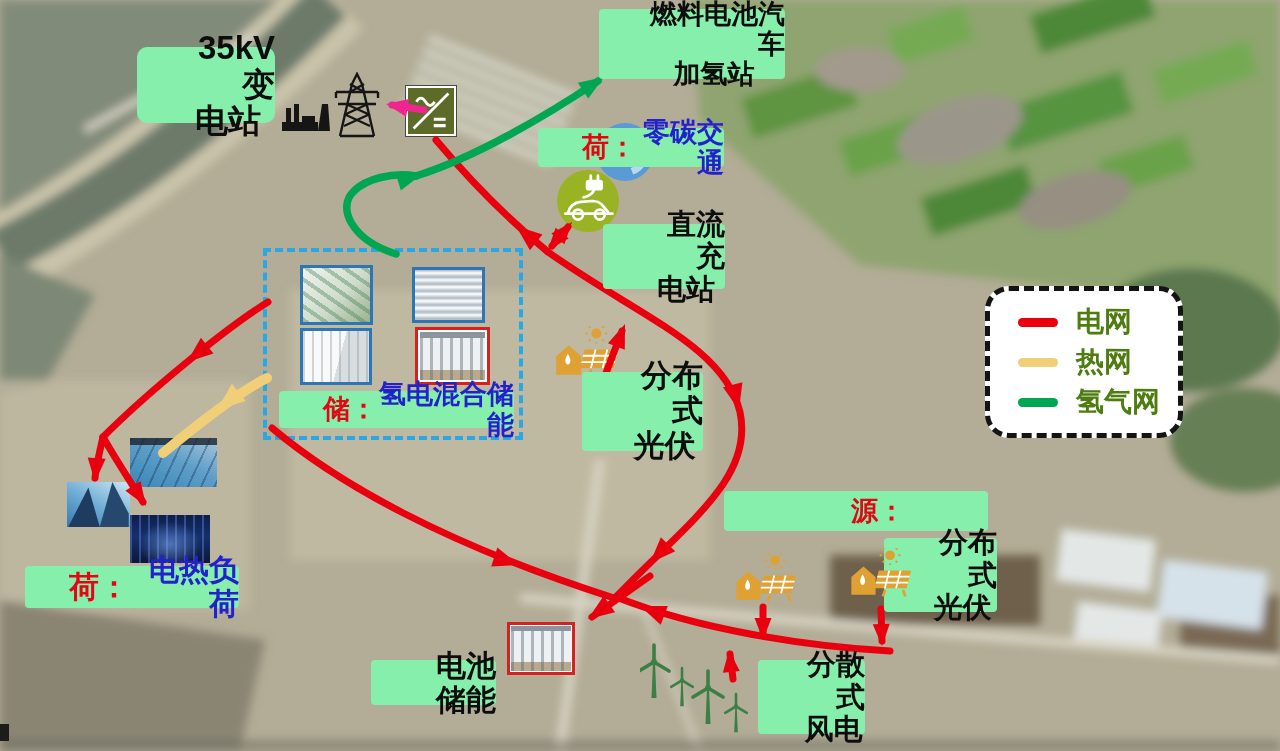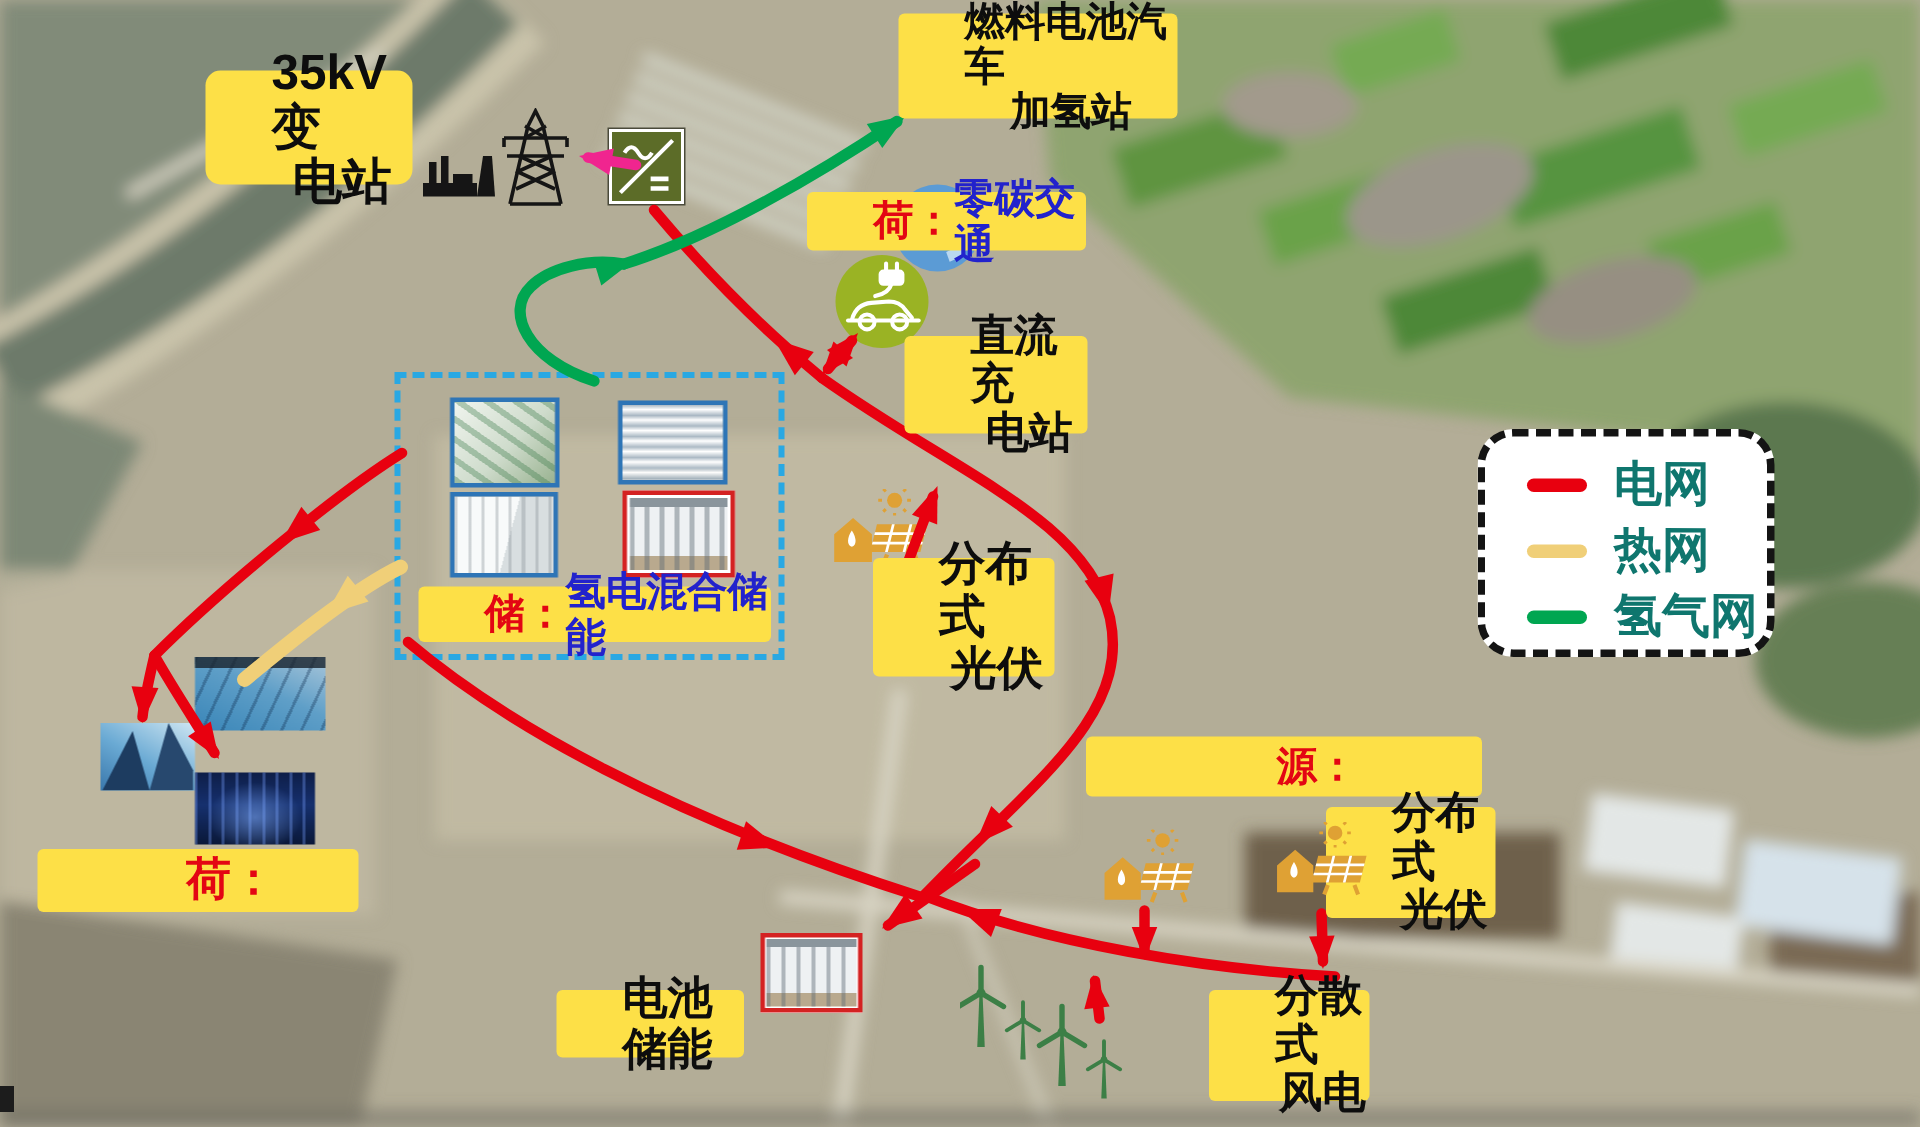--- a/index.html
+++ b/index.html
@@ -5,30 +5,30 @@
   html,body{margin:0;padding:0;background:#ddd;}
   .stage{position:relative;width:1280px;height:751px;overflow:hidden;
          font-family:"Liberation Sans","DejaVu Sans",sans-serif;}
   .stage *{box-sizing:border-box;}
   svg{display:block;}
   
   .map-layer{position:absolute;inset:0;z-index:0;}
   .photo,.icon{position:absolute;z-index:6;}
   .dashed-box{position:absolute;z-index:5;border:4px dashed var(--dashed_box,#29a8e3);}
   .net-layer{position:absolute;inset:0;z-index:7;pointer-events:none;}
-  .lbl{position:absolute;z-index:8;background:#fde047;color:#0d0d0d;font-weight:900;
+  .lbl{position:absolute;z-index:8;background:#86efac;color:#0d0d0d;font-weight:900;
        display:flex;flex-direction:column;align-items:center;justify-content:center;
-       text-align:left;line-height:1.12;border-radius:4px;padding-left:44px;}
+       text-align:right;line-height:1.12;border-radius:4px;padding-left:44px;}
   .lbl .red{color:#e30613;} .lbl .blue{color:#2222cc;}
   .legend{position:absolute;z-index:10;background:#fff;border:5px dashed #141414;
           border-radius:24px;display:flex;flex-direction:column;justify-content:space-evenly;
           padding:10px 0 10px 28px;}
   .legend-row{display:flex;align-items:center;gap:18px;}
   .legend-swatch{width:40px;height:9px;border-radius:5px;flex:0 0 auto;}
-  .legend-label{font-size:32px;font-weight:900;color:#0f766e;}
+  .legend-label{font-size:28px;font-weight:900;color:#4d7c0f;}
   
   .l-grid{stroke:var(--grid);} .f-grid{fill:var(--grid);}
   .l-heat{stroke:var(--heat);} .f-heat{fill:var(--heat);}
   .l-h2{stroke:var(--hydrogen);} .f-h2{fill:var(--hydrogen);}
   .l-pink{stroke:var(--converter_arrow);} .f-pink{fill:var(--converter_arrow);}
   .net-layer path{fill:none;stroke-linecap:round;}
   
   .converter{width:50px;height:50px;background:#5c6c28;border:2px solid #fff;
              outline:1px solid #4a4a3a;display:flex;align-items:center;justify-content:center;}
   .circle-icon{border-radius:50%;display:flex;align-items:center;justify-content:center;}
@@ -352,27 +352,28 @@
     <span class="red">源：</span>
   </div>
 
   <div class="lbl" style="left:884px;top:538px;width:113px;height:74px;font-size:29px;">
     <span>分布式</span>
     <span>光伏</span>
   </div>
 
   <div class="lbl" style="left:25px;top:566px;width:214px;height:42px;font-size:30px;flex-direction:row;">
     <span class="red">荷：</span>
+      <span class="blue">电热负荷</span>
   </div>
 
   <div class="lbl" style="left:371px;top:660px;width:125px;height:45px;font-size:30px;">
     <span>电池储能</span>
   </div>
 
-  <div class="lbl" style="left:758px;top:660px;width:107px;height:74px;font-size:29px;margin-left:48px;">
+  <div class="lbl" style="left:758px;top:660px;width:107px;height:74px;font-size:29px;">
     <span>分散式</span>
     <span>风电</span>
   </div>
 
   <div class="legend" style="left:985px;top:286px;width:198px;height:152px;">
     <div class="legend-row">
       <span class="legend-swatch" style="background: rgb(232, 0, 15);"></span>
       <span class="legend-label">电网</span>
     </div>
     <div class="legend-row">

